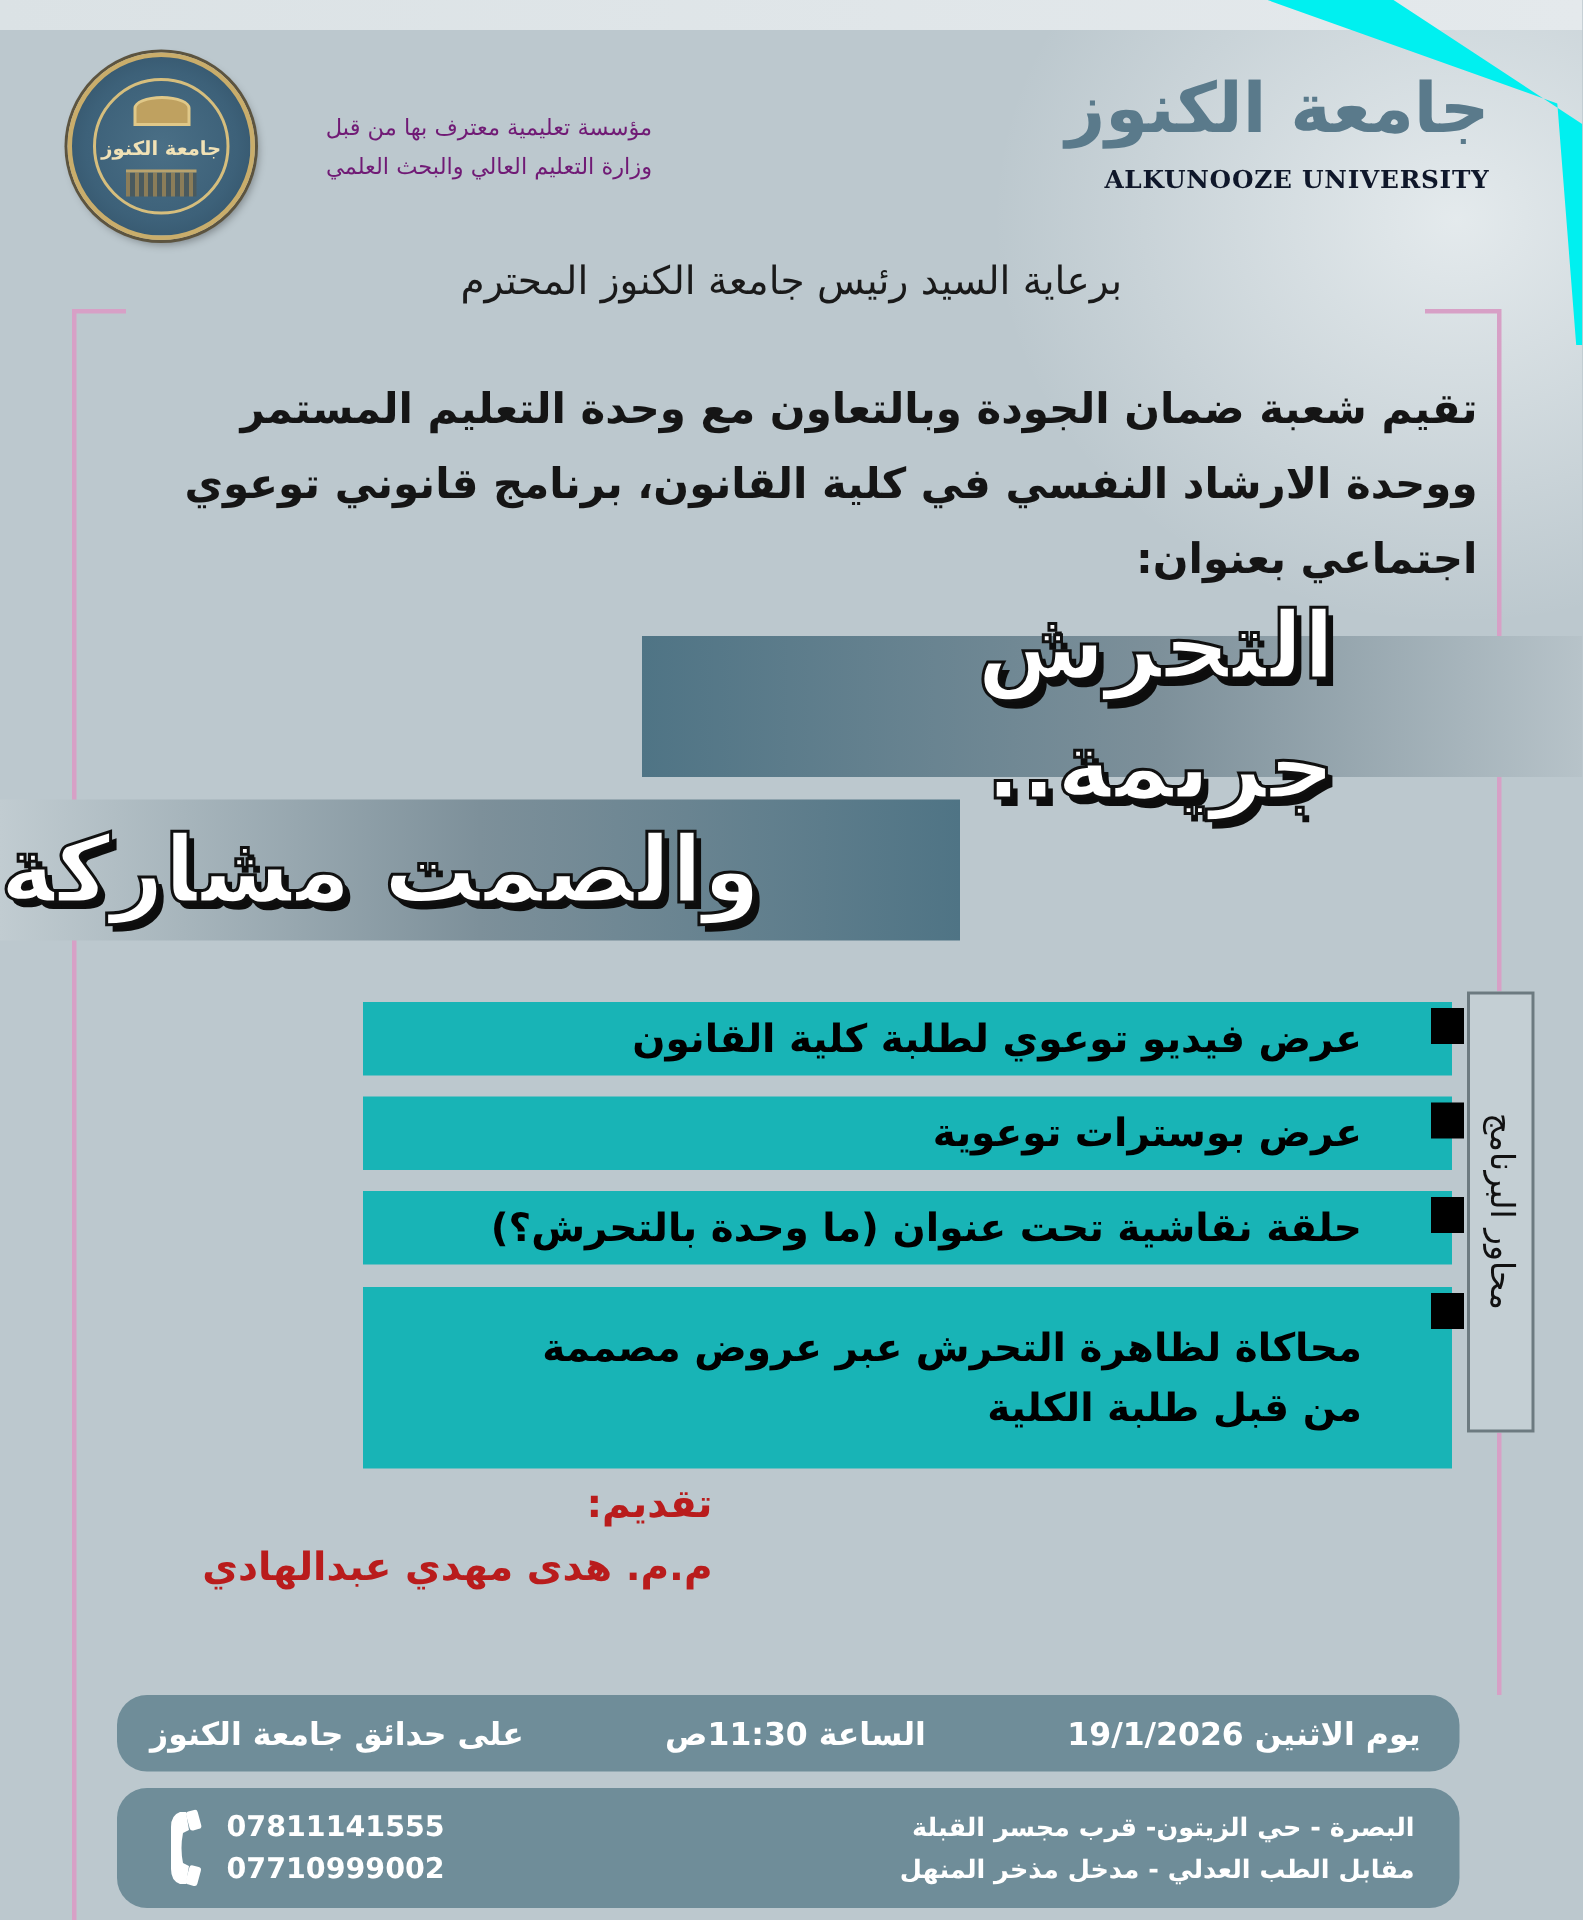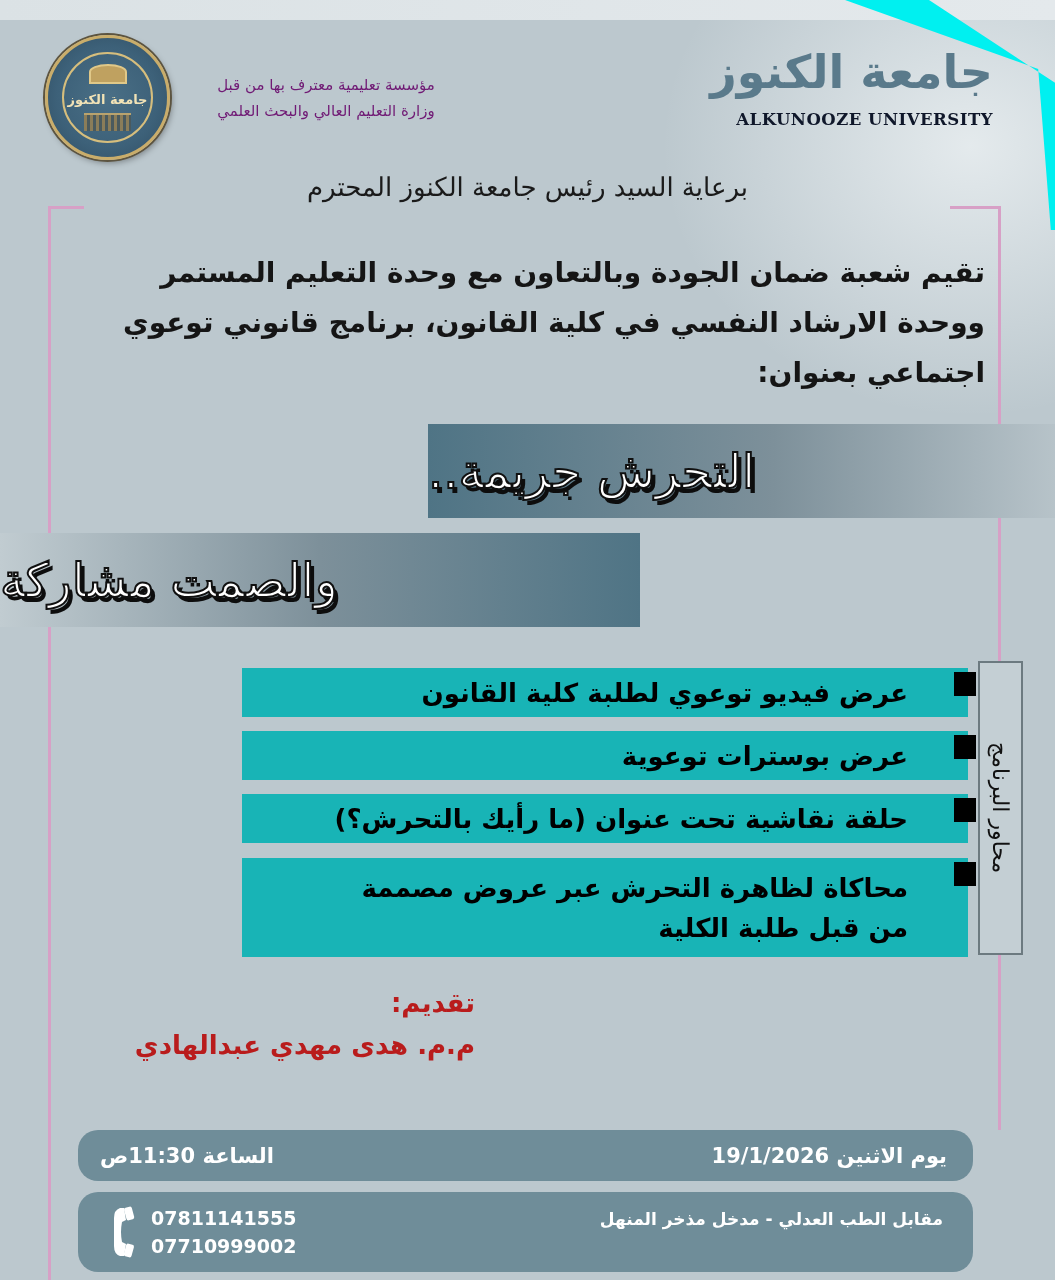--- a/index.html
+++ b/index.html
@@ -87,21 +87,21 @@
     left: 428px; top: 424px; width: 627px;
     background: linear-gradient(to right, #4f7485 0%, #7d909a 55%, #b7c3c9 100%);
     justify-content: flex-end; padding-right: 165px;
   }
   .title-band.two {
     left: 0; top: 533px; width: 640px;
     background: linear-gradient(to left, #4f7485 0%, #7d909a 50%, #c1ccd1 100%);
     justify-content: flex-end; padding-right: 22px;
   }
   .title-text {
-    font-size: 48px; font-weight: normal; color: #ffffff;
+    font-size: 62px; font-weight: bold; color: #ffffff;
     -webkit-text-stroke: 2px #101010;
     text-shadow: 4px 5px 0 #0d0d0d;
     line-height: 80px;
   }
 
   
   .item {
     position: absolute; left: 242px; width: 726px;
     background: #18b4b6;
     padding-right: 60px; text-align: right;
@@ -189,43 +189,45 @@
 <div class="item" style="top:668px; height:49px;">
   <span class="bullet"></span>
   <div>عرض فيديو توعوي لطلبة كلية القانون</div>
 </div>
 <div class="item" style="top:731px; height:49px;">
   <span class="bullet"></span>
   <div>عرض بوسترات توعوية</div>
 </div>
 <div class="item" style="top:794px; height:49px;">
   <span class="bullet"></span>
-  <div>حلقة نقاشية تحت عنوان (ما رأيك بالتحرش؟)</div>
-</div>
-<div class="item" style="top:858px; height:99px; line-height:40px;">
+  <div>حلقة نقاشية تحت عنوان (ما وحدة بالتحرش؟)</div>
+</div>
+<div class="item" style="top:858px; height:121px; line-height:40px;">
   <span class="bullet"></span>
   <div>محاكاة لظاهرة التحرش عبر عروض مصممة</div>
   <div>من قبل طلبة الكلية</div>
 </div>
 <div class="axes-box">
   <span class="axes-label">محاور البرنامج</span>
 </div>
 
 <div class="presenters">
   <div>تقديم:</div>
   <div>م.م. هدى مهدي عبدالهادي</div>
 </div>
 
 <div class="pill when">
   <span>يوم الاثنين 19/1/2026</span>
   <span>الساعة 11:30ص</span>
+  <span>على حدائق جامعة الكنوز</span>
 </div>
 
 <div class="pill contact">
   <div class="addr">
+    <div>البصرة - حي الزيتون- قرب مجسر القبلة</div>
     <div>مقابل الطب العدلي - مدخل مذخر المنهل</div>
   </div>
   <div class="phones">
     <div>07811141555</div>
     <div>07710999002</div>
   </div>
   <svg class="phone-icon" viewBox="0 0 32 56">
     <path d="M10 4 Q4 6 4 14 L4 42 Q4 50 10 52 L14 52 L16 40 L12 38 Q10 28 12 18 L16 16 L14 4 Z" fill="#ffffff"></path>
     <rect x="15" y="3" width="8" height="13" rx="2" fill="#ffffff" transform="rotate(-15 19 9)"></rect>
     <rect x="15" y="40" width="8" height="13" rx="2" fill="#ffffff" transform="rotate(15 19 46)"></rect>

